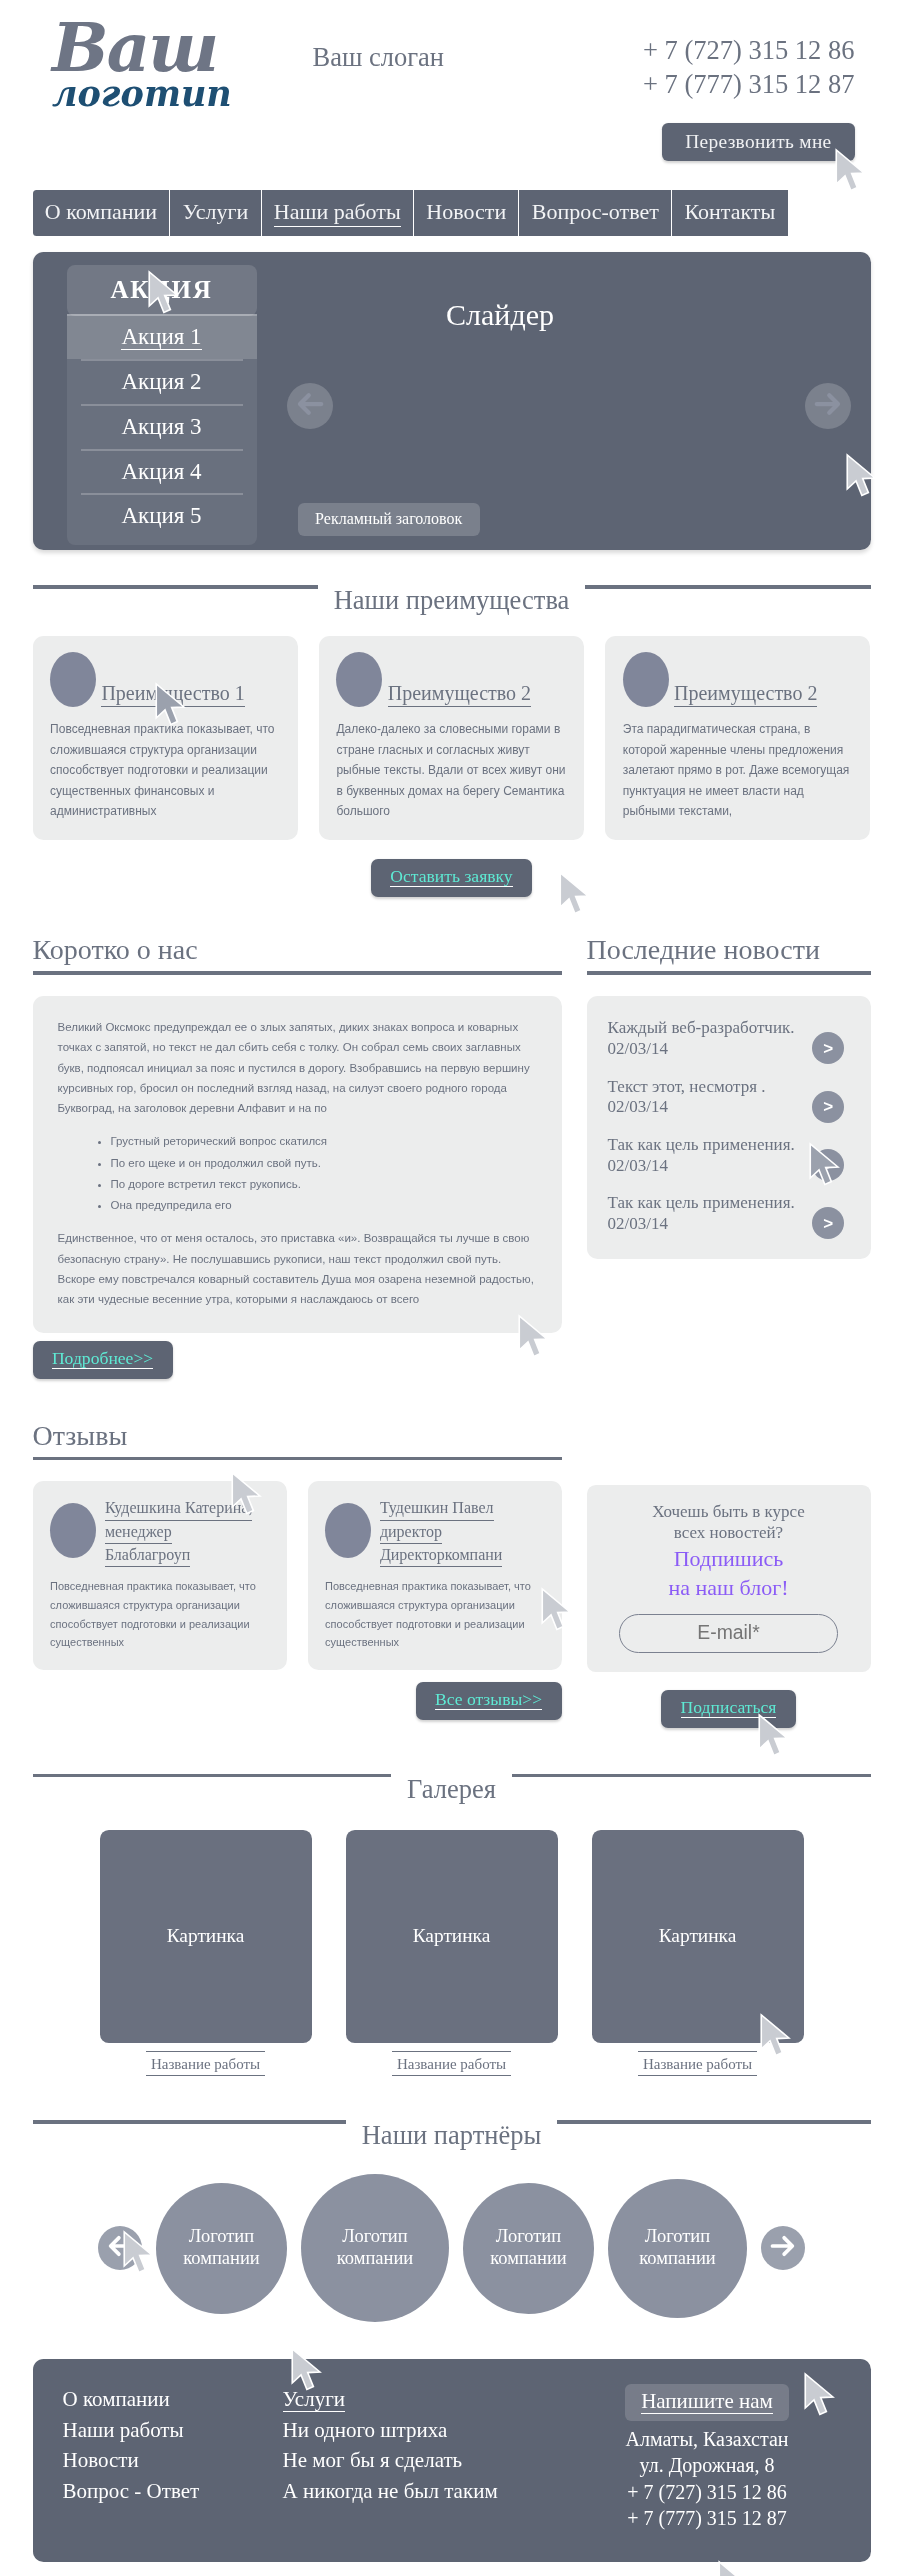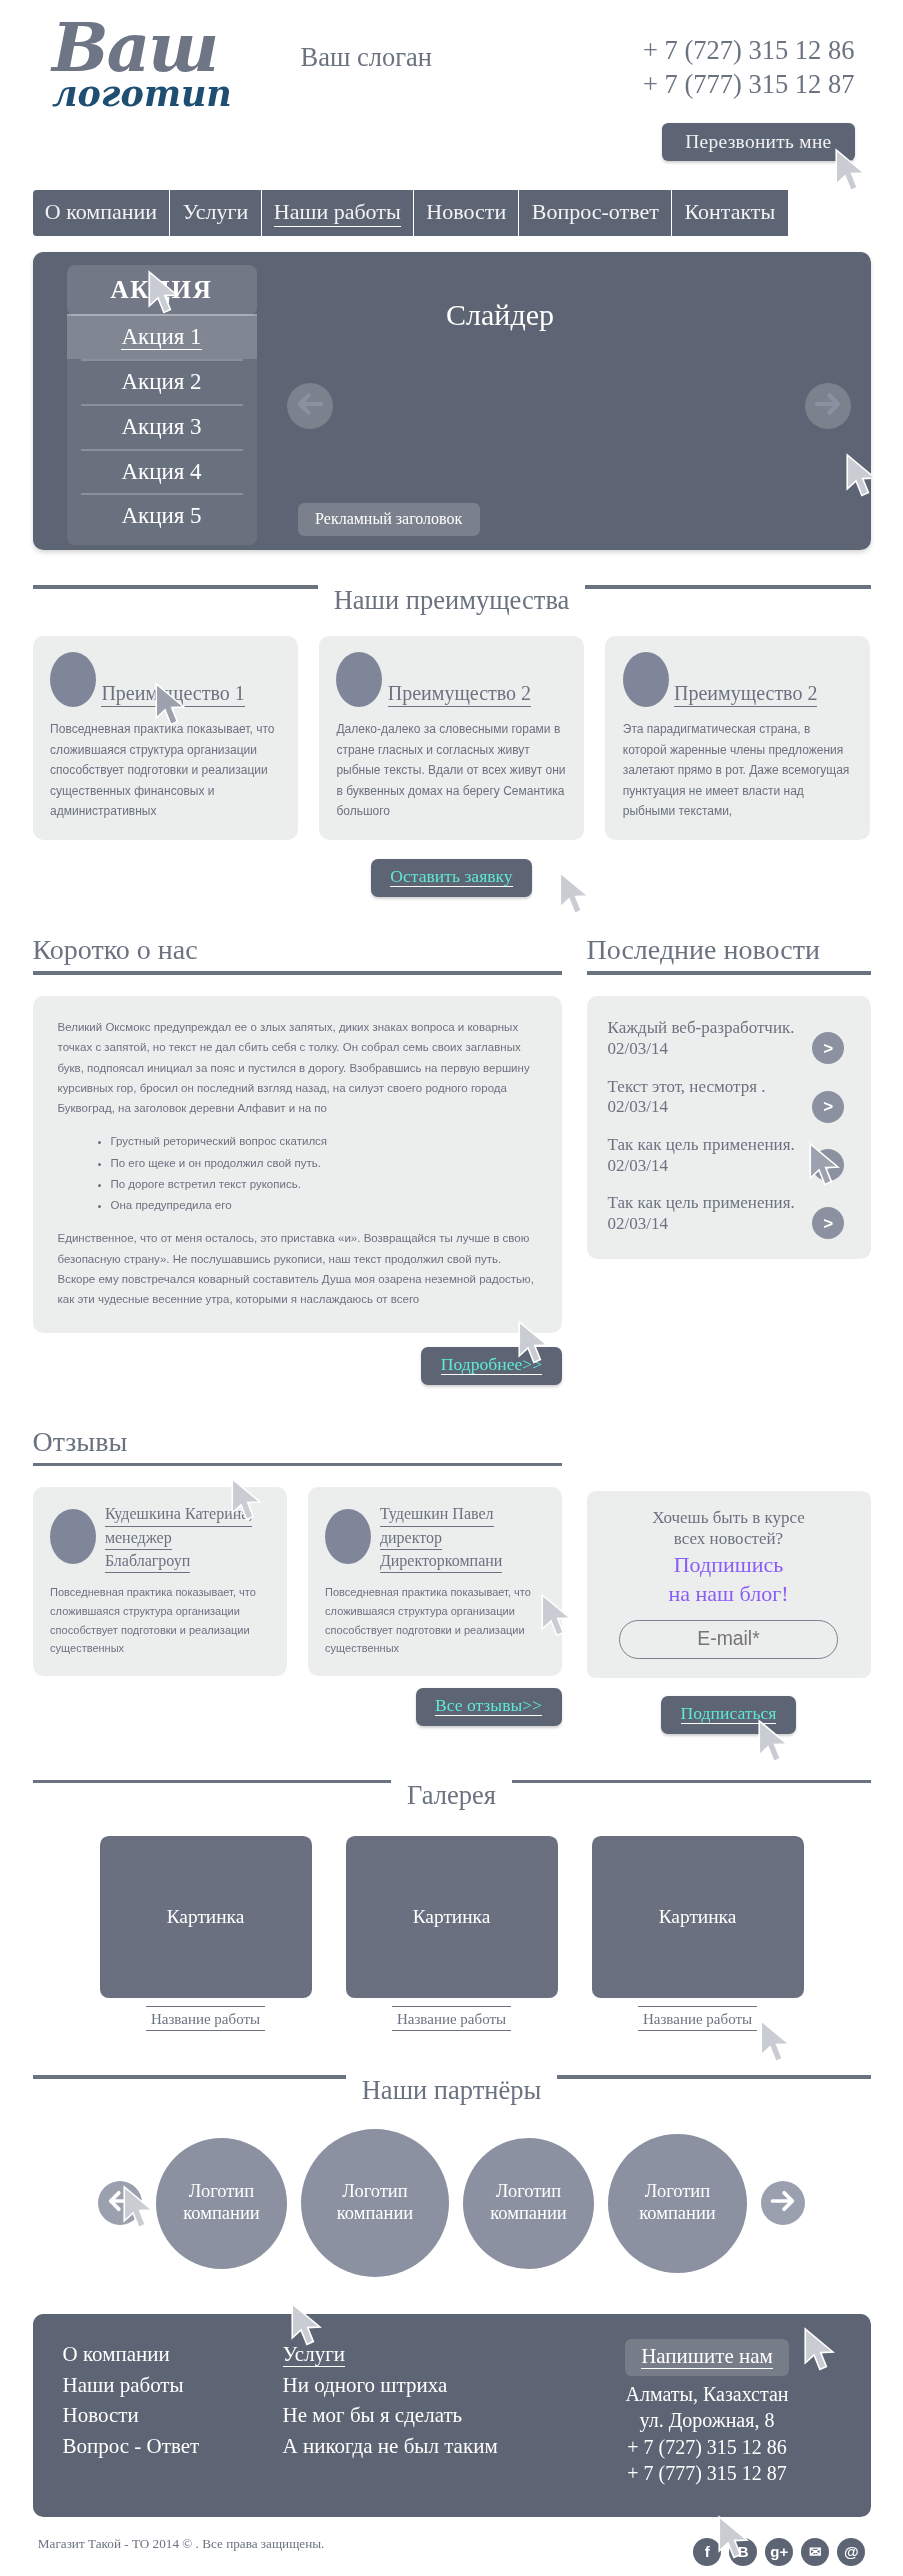--- a/index.html
+++ b/index.html
@@ -27,21 +27,21 @@
     font-style:italic; font-weight:bold;
     font-size:67px; line-height:0.95; color:#6e7585;
     letter-spacing:-1.8px;
   }
   .logo-sub {
     font-family:"DejaVu Serif", serif;
     font-style:italic; font-weight:bold;
     font-size:35px; line-height:1; color:#1e4f73;
     letter-spacing:0px; margin-top:-3.5px;
   }
-  .slogan { position:absolute; left:268px; top:42px; font-size:26.5px; color:#6b7280; }
+  .slogan { position:absolute; left:280px; top:42px; font-size:26.5px; color:#6b7280; }
   .phones { position:absolute; right:16px; top:34px; text-align:right; font-size:26.5px; color:#6b7280; line-height:1.28; }
   .callback {
     position:absolute; right:16px; top:123px;
     background:#5d6473; color:#f0f1f3;
     border-radius:6.2px; padding:8px 23px;
     font-size:19.4px; letter-spacing:0.3px;
     box-shadow:0 1.8px 2.6px rgba(0,0,0,.18);
   }
 
   
@@ -135,21 +135,21 @@
   .two-col { display:flex; gap:25px; margin-top:37px; }
   .col-left { width:529px; }
   .col-right { flex:1; }
   .about-box {
     background:#eceded; border-radius:10.6px; padding:21px 25px 23px;
     font-family:"Liberation Sans", sans-serif; font-size:11.5px;
     line-height:1.78; color:#6b7280;
   }
   .about-box ul { margin:12.3px 0 12.3px 53px; padding:0; }
   .about-box li { margin:0.9px 0; }
-  .about-cta { display:flex; justify-content:flex-end; margin-top:14px; position:relative; }
+  .about-cta { display:flex; justify-content:flex-start; margin-top:8px; position:relative; }
 
   .news-box { background:#eceded; border-radius:10.6px; padding:14px 17.6px 16px; }
   .news-item { position:relative; padding:8.8px 53px 8.8px 3.5px; min-height:49px; }
   .news-title { font-size:17px; color:#6b7280; line-height:1.22; }
   .news-date { font-size:17px; color:#6b7280; }
   .news-go {
     position:absolute; right:8.8px; bottom:3.5px;
     width:32px; height:32px; border-radius:50%; background:#8b91a0;
     display:flex; align-items:center; justify-content:center;
     color:#fff; font-family:"Liberation Sans", sans-serif;
@@ -177,21 +177,21 @@
     margin:12.3px auto 0; width:88%; border:1.8px solid #7b8190; border-radius:19.4px;
     padding:6.2px 0 8px; font-size:19.4px; color:#6b7280; text-align:center; background:transparent;
   }
   .sub-btn-wrap { display:flex; justify-content:center; margin-top:17.6px; position:relative; }
 
   
   .gallery { margin-top:46px; }
   .gal-row { display:flex; gap:34px; justify-content:center; margin-top:25px; }
   .gal-cell { width:212px; text-align:center; position:relative; }
   .gal-img {
-    height:162px; background:#6a707f; border-radius:8.8px;
+    height:213px; background:#6a707f; border-radius:8.8px;
     display:flex; align-items:center; justify-content:center;
     color:#fff; font-size:19.4px;
   }
   .gal-cap {
     margin:8.8px auto 0; width:119px; font-size:15px; color:#6b7280;
     border-top:0.9px solid #6b7280; border-bottom:0.9px solid #6b7280;
     padding:3.5px 0 1.8px; line-height:1.18;
   }
 
   

